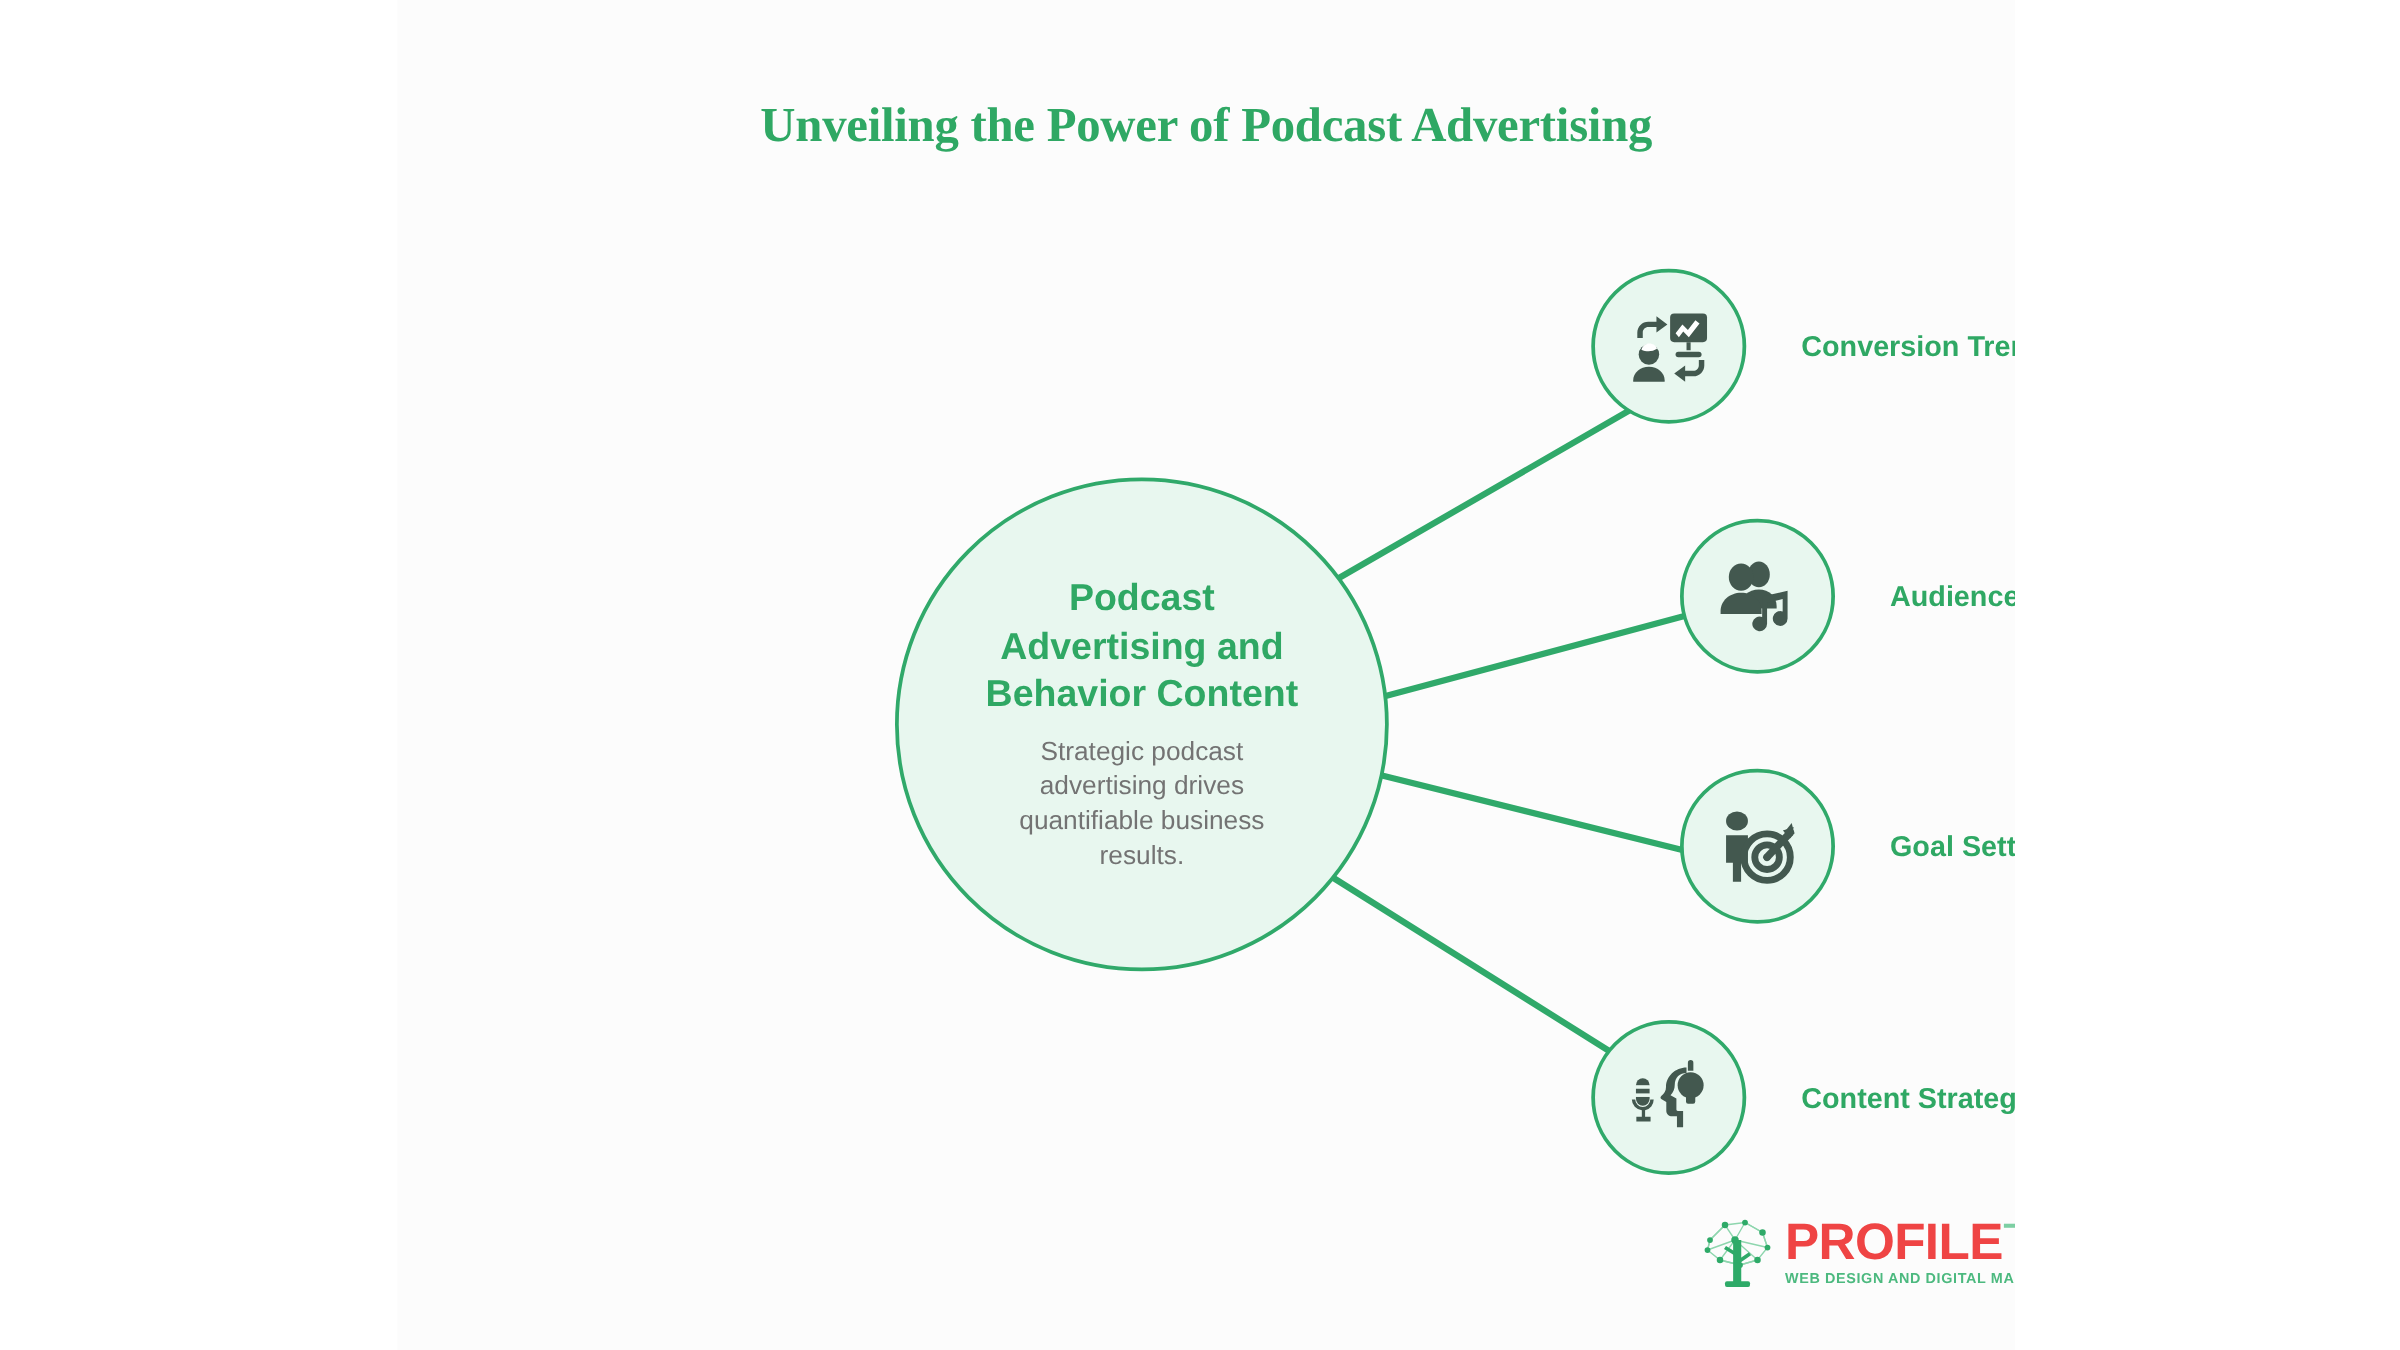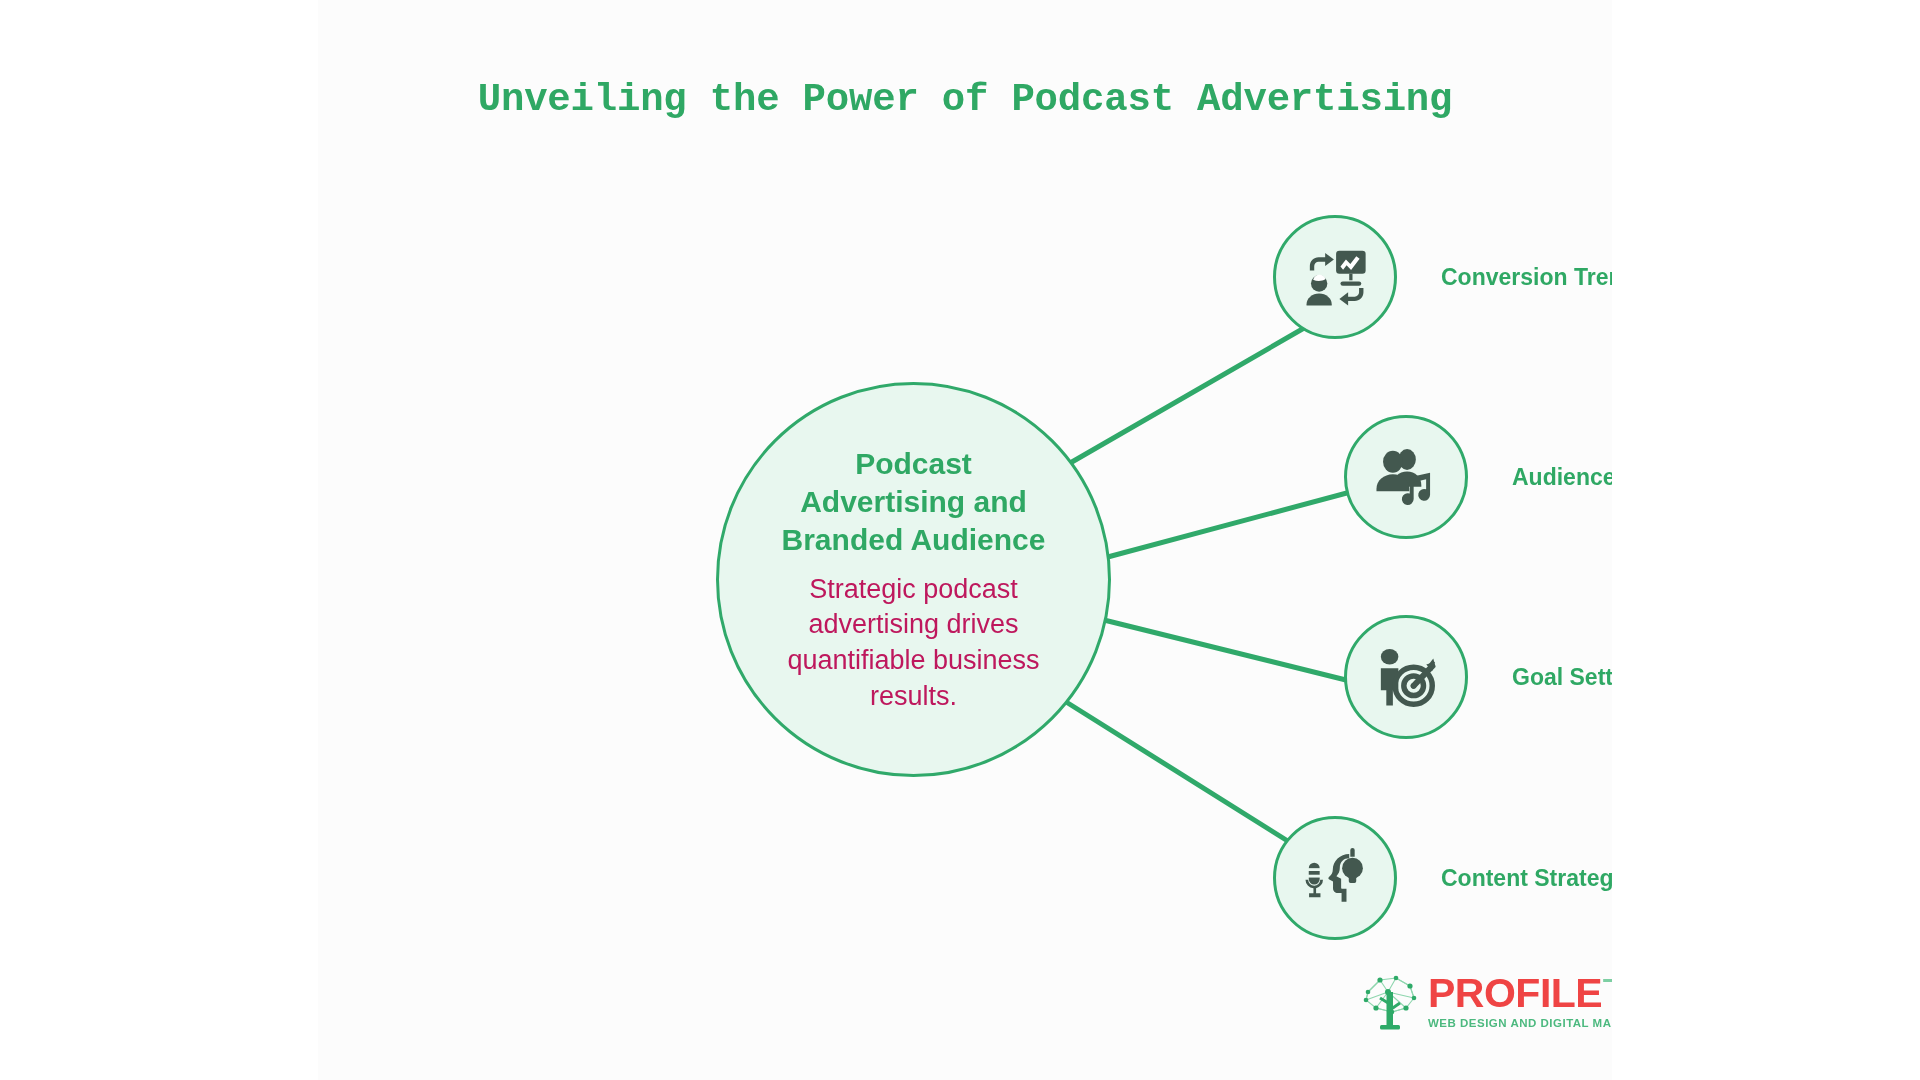--- a/index.html
+++ b/index.html
@@ -32,21 +32,21 @@
     overflow: hidden;
   }
 
   
   #title {
     position: absolute;
     left: 0px;
     top: 78px;
     width: 1294px;
     text-align: center;
-    font-family: Liberation Mono, monospace;
+    font-family: Liberation Serif, serif;
     font-size: 39px;
     font-weight: bold;
     letter-spacing: -0.2px;
     color: #2fa864;
     white-space: nowrap;
   }
 
   
   #connectors {
     position: absolute;
@@ -77,24 +77,24 @@
     font-family: "Liberation Sans Narrow", "Liberation Sans", sans-serif;
     font-size: 30px;
     font-weight: bold;
     line-height: 1.28;
     color: #2fa864;
     width: 270px;
     margin-bottom: 12px;
   }
   #center-desc {
     font-family: "Liberation Sans", sans-serif;
-    font-size: 27px;
+    font-size: 21px;
     font-weight: normal;
     line-height: 1.32;
-    color: #be185d;
+    color: #737373;
     width: 266px;
   }
 
   
   .node {
     position: absolute;
     display: flex;
     align-items: center;
   }
   .node-circle {
@@ -177,21 +177,21 @@
     <svg id="connectors" viewBox="0 0 1294 1080" xmlns="http://www.w3.org/2000/svg">
       <g stroke="#30a96a" stroke-width="5" stroke-linecap="round" fill="none">
         <line x1="740" y1="470" x2="1000" y2="320"></line>
         <line x1="786" y1="558" x2="1040" y2="490"></line>
         <line x1="786" y1="620" x2="1040" y2="683"></line>
         <line x1="745" y1="700" x2="1000" y2="860"></line>
       </g>
     </svg>
 
     <div id="center-node">
-      <div id="center-title">Podcast Advertising and Branded Audience</div>
+      <div id="center-title">Podcast Advertising and Behavior Content</div>
       <div id="center-desc">Strategic podcast advertising drives quantifiable business results.</div>
     </div>
 
     <div class="node" id="node-0">
       <div class="node-circle">
         <svg class="node-icon" viewBox="0 0 64 64" xmlns="http://www.w3.org/2000/svg" fill="#43584f">
 
           <rect x="33" y="8" width="27" height="21" rx="3"></rect>
           <path d="M45 29h3v6h-3z"></path>
           <path d="M39 36h15a2 2 0 0 1 0 4H39a2 2 0 0 1 0-4z"></path>

